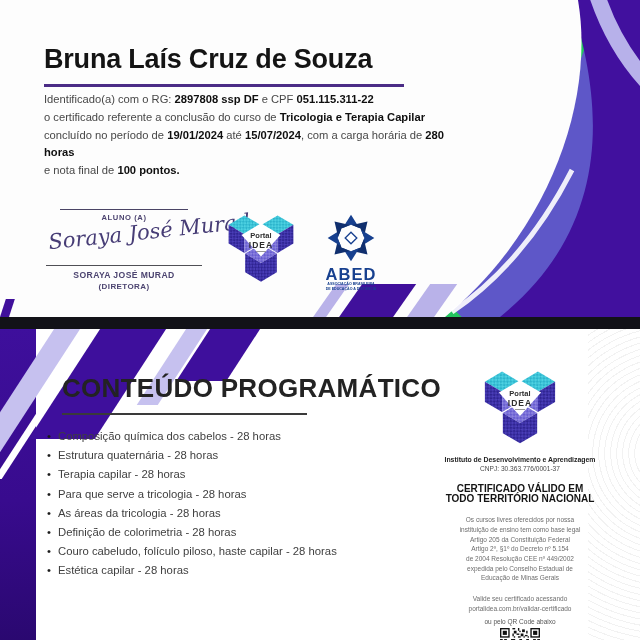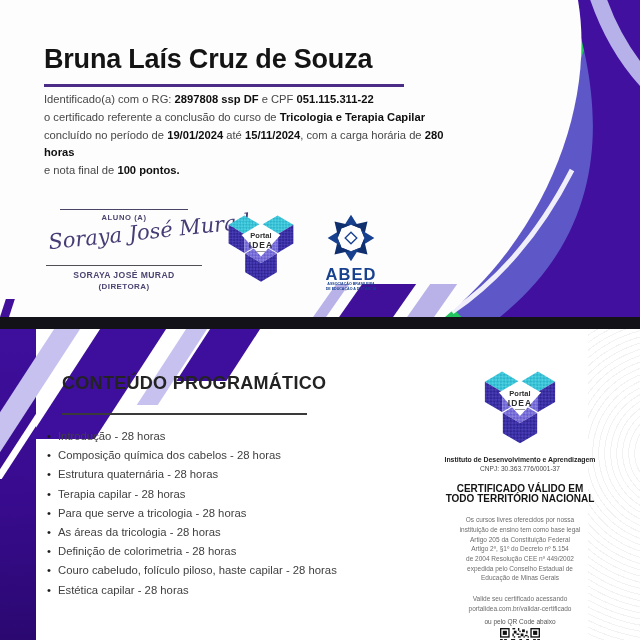--- a/index.html
+++ b/index.html
@@ -49,21 +49,21 @@
      background:repeating-radial-gradient(circle at 160% 40%, rgba(0,0,0,.05) 0 1px, transparent 1px 6px);}
   .band-left{position:absolute;left:0;top:0;width:36px;height:100%;
      background:linear-gradient(178deg,#3e0f9c 0%,#380b8e 55%,#2a0870 100%);}
   .stripes-bl{position:absolute;left:0;top:0;width:300px;height:150px;overflow:hidden;}
   .stripes-bl div{position:absolute;top:-6px;transform:skewX(-33deg);transform-origin:top left;}
   .bl-l1{left:58px;width:26px;height:130px;background:#c6c1ef;}
   .bl-w1{left:95px;width:8px;height:162px;background:#ffffff;}
   .bl-p1{left:104px;width:66px;height:116px;background:#3e0f9c;}
   .bl-l2{left:190px;width:21px;height:82px;background:#c6c1ef;}
   .bl-p2{left:214px;width:50px;height:58px;background:#3e0f9c;}
-  .prog-title{position:absolute;left:62px;top:44px;margin:0;font-size:18px;font-weight:700;
+  .prog-title{position:absolute;left:62px;top:44px;margin:0;font-size:26px;font-weight:700;
      letter-spacing:.3px;color:#232323;}
   .title-underline{position:absolute;left:62px;top:84px;width:245px;height:2px;background:#3a3a3a;}
   .prog-list{position:absolute;left:47px;top:98px;margin:0;padding:0;list-style:none;
      font-size:11.3px;line-height:19.2px;color:#3f3f3f;}
   .prog-list li::before{content:"•";margin-right:7px;color:#1a1a1a;}
   
   .rcol{position:absolute;left:428px;top:38px;width:184px;text-align:center;}
   .pi-bottom{position:relative;margin:0 auto;width:78px;height:84px;}
   .inst{margin-top:5px;font-size:6.9px;font-weight:700;color:#1d1d1d;}
   .cnpj{margin-top:2px;font-size:6.6px;color:#4a4a4a;}
@@ -115,21 +115,21 @@
       <div class="st-l2"></div>
     </div>
     <div class="sliver-left"></div>
 
     <h1 class="student-name">Bruna Laís Cruz de Souza</h1>
     <div class="name-underline"></div>
 
     <div class="cert-info">
       <div><span>Identificado(a) com o RG: </span><span class="b">2897808 ssp DF</span><span> e CPF </span><span class="b">051.115.311-22</span></div>
       <div><span>o certificado referente a conclusão do curso de </span><span class="b">Tricologia e Terapia Capilar</span></div>
-      <div><span>concluído no período de </span><span class="b">19/01/2024</span><span> até </span><span class="b">15/11/2024</span><span>, com a carga horária de </span><span class="b">280 horas</span></div>
+      <div><span>concluído no período de </span><span class="b">19/01/2024</span><span> até </span><span class="b">15/07/2024</span><span>, com a carga horária de </span><span class="b">280 horas</span></div>
       <div><span>e nota final de </span><span class="b">100 pontos.</span></div>
     </div>
 
     <div class="sig">
       <div class="sig-line1"></div>
       <div class="sig-role">ALUNO (A)</div>
       <div class="sig-script">Soraya José Murad</div>
       <div class="sig-line2"></div>
       <div class="sig-name">SORAYA JOSÉ MURAD</div>
       <div class="sig-dir">(DIRETORA)</div>
@@ -186,21 +186,20 @@
       <div class="bl-w1"></div>
       <div class="bl-p1"></div>
       <div class="bl-l2"></div>
       <div class="bl-p2"></div>
     </div>
 
     <h2 class="prog-title">CONTEÚDO PROGRAMÁTICO</h2>
     <div class="title-underline"></div>
 
     <ul class="prog-list">
-      <li>Introdução - 28 horas</li>
       <li>Composição química dos cabelos - 28 horas</li>
       <li>Estrutura quaternária - 28 horas</li>
       <li>Terapia capilar - 28 horas</li>
       <li>Para que serve a tricologia - 28 horas</li>
       <li>As áreas da tricologia - 28 horas</li>
       <li>Definição de colorimetria - 28 horas</li>
       <li>Couro cabeludo, folículo piloso, haste capilar - 28 horas</li>
       <li>Estética capilar - 28 horas</li>
     </ul>
 

